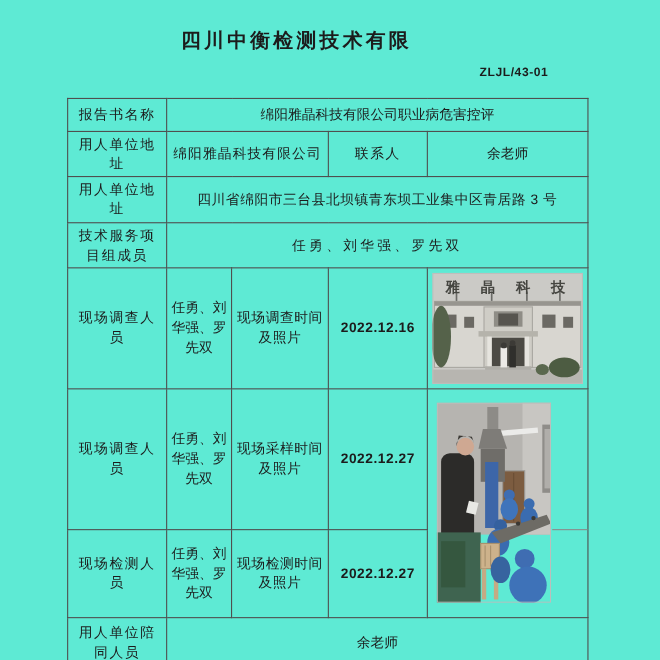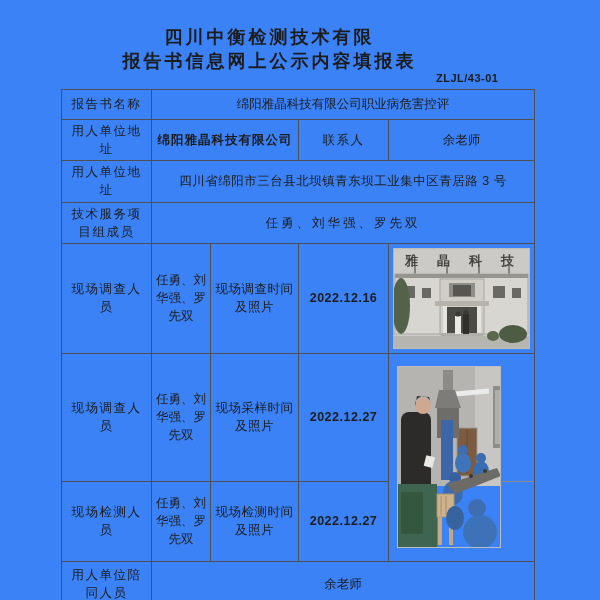--- a/index.html
+++ b/index.html
@@ -1,64 +1,63 @@
 <!DOCTYPE html>
 <html><head>
 <meta charset="utf-8">
 <style>
   html,body{margin:0;padding:0;background:#ffffff;}
   .page{
-    position:relative;width:600px;height:600px;background:#3b82f6;
+    position:relative;width:600px;height:600px;background:#5eead4;
     font-family:"Liberation Sans","DejaVu Sans",sans-serif;color:#1c1c1c;
     overflow:hidden;
   }
   .title-line1{
     position:absolute;top:25px;left:61px;width:473px;box-sizing:border-box;
     padding-right:56px;text-align:center;font-size:18px;font-weight:bold;
     letter-spacing:3px;white-space:nowrap;
   }
   .title-line2{
     position:absolute;top:49px;left:61px;width:473px;box-sizing:border-box;
     padding-right:56px;text-align:center;font-size:18px;font-weight:bold;
     letter-spacing:3px;white-space:nowrap;
   }
   .form-code{
-    position:absolute;top:72px;left:436px;font-size:11px;font-weight:bold;
+    position:absolute;top:60px;left:436px;font-size:11px;font-weight:bold;
     letter-spacing:0.5px;
   }
   table.form{
     position:absolute;top:73px;left:61px;width:473px;
     border-collapse:collapse;table-layout:fixed;margin-top:16px;
   }
   table.form td{
     border:1px solid #4f4f4f;text-align:center;vertical-align:middle;
     font-size:12.5px;padding:2px 3px;word-break:break-all;line-height:1.45;
   }
   td.label{font-size:12px;letter-spacing:1.5px;}
-  td.company{font-weight:bold;font-size:13px;letter-spacing:1px;}
+  td.company{font-weight:normal;font-size:13px;letter-spacing:1px;}
   td.address{font-size:14px;letter-spacing:0.5px;}
   td.members{letter-spacing:3px;font-size:13px;}
   td.timelabel{font-size:13px;letter-spacing:0.5px;}
   td.date{font-weight:bold;font-size:13px;letter-spacing:0.5px;}
   td.photo-cell{padding:3px;text-decoration:underline;}
   td.photo-cell-tall{position:relative;padding:3px;text-align:left;}
   .border-stub{
     position:absolute;top:127px;right:0;width:32px;height:0;
     border-top:1px solid #8b8b8b;
   }
   .photo{display:block;margin:0 auto;}
   .photo-tall{display:block;margin-left:5px;}
 </style>
 </head>
 <body>
 
 <div class="page">
 
   <div class="title-line1">四川中衡检测技术有限</div>
-  <div class="title-line2">报告书信息网上公示内容填报表</div>
   <div class="form-code">ZLJL/43-01</div>
 
   <table class="form">
     <colgroup>
       <col style="width:90px">
         <col style="width:59px">
         <col style="width:88px">
       <col style="width:90px">
         <col style="width:146px">
     </colgroup>

